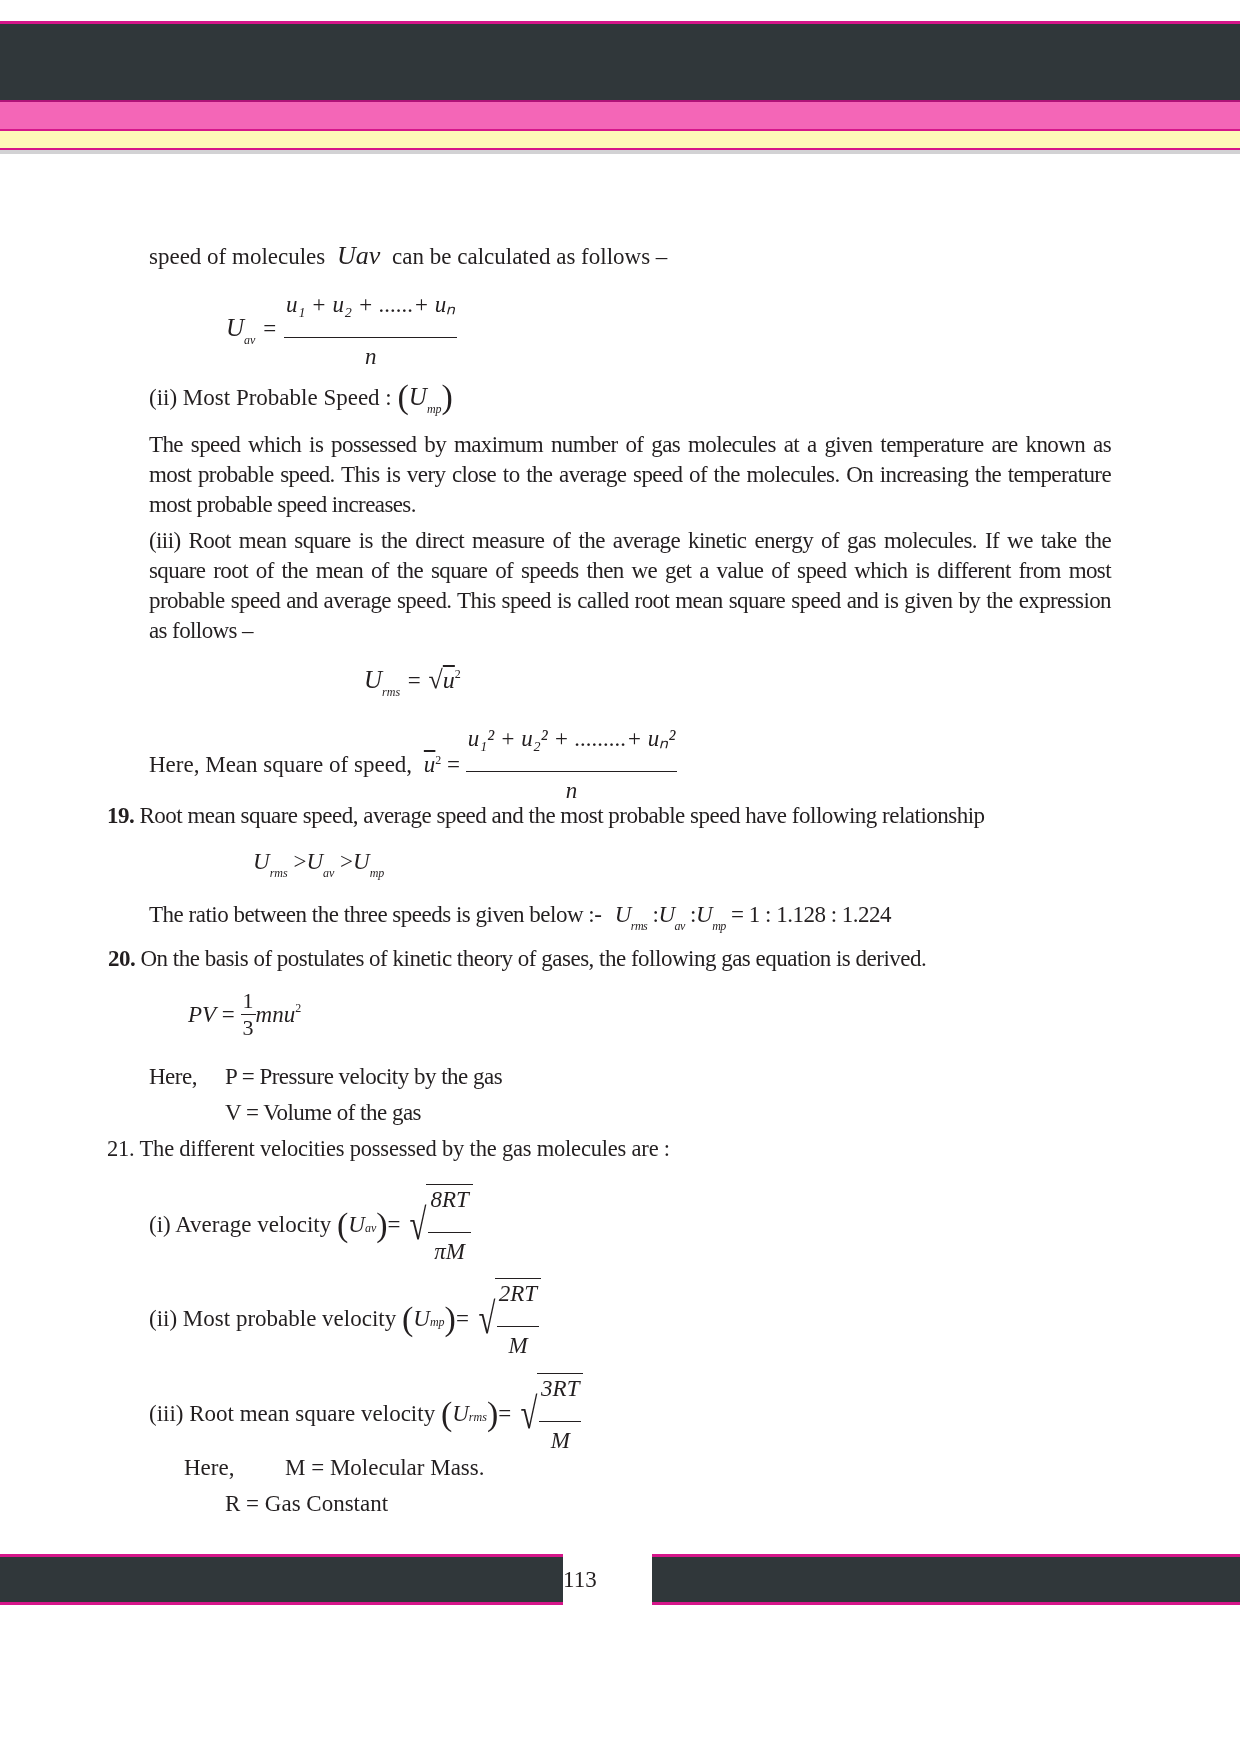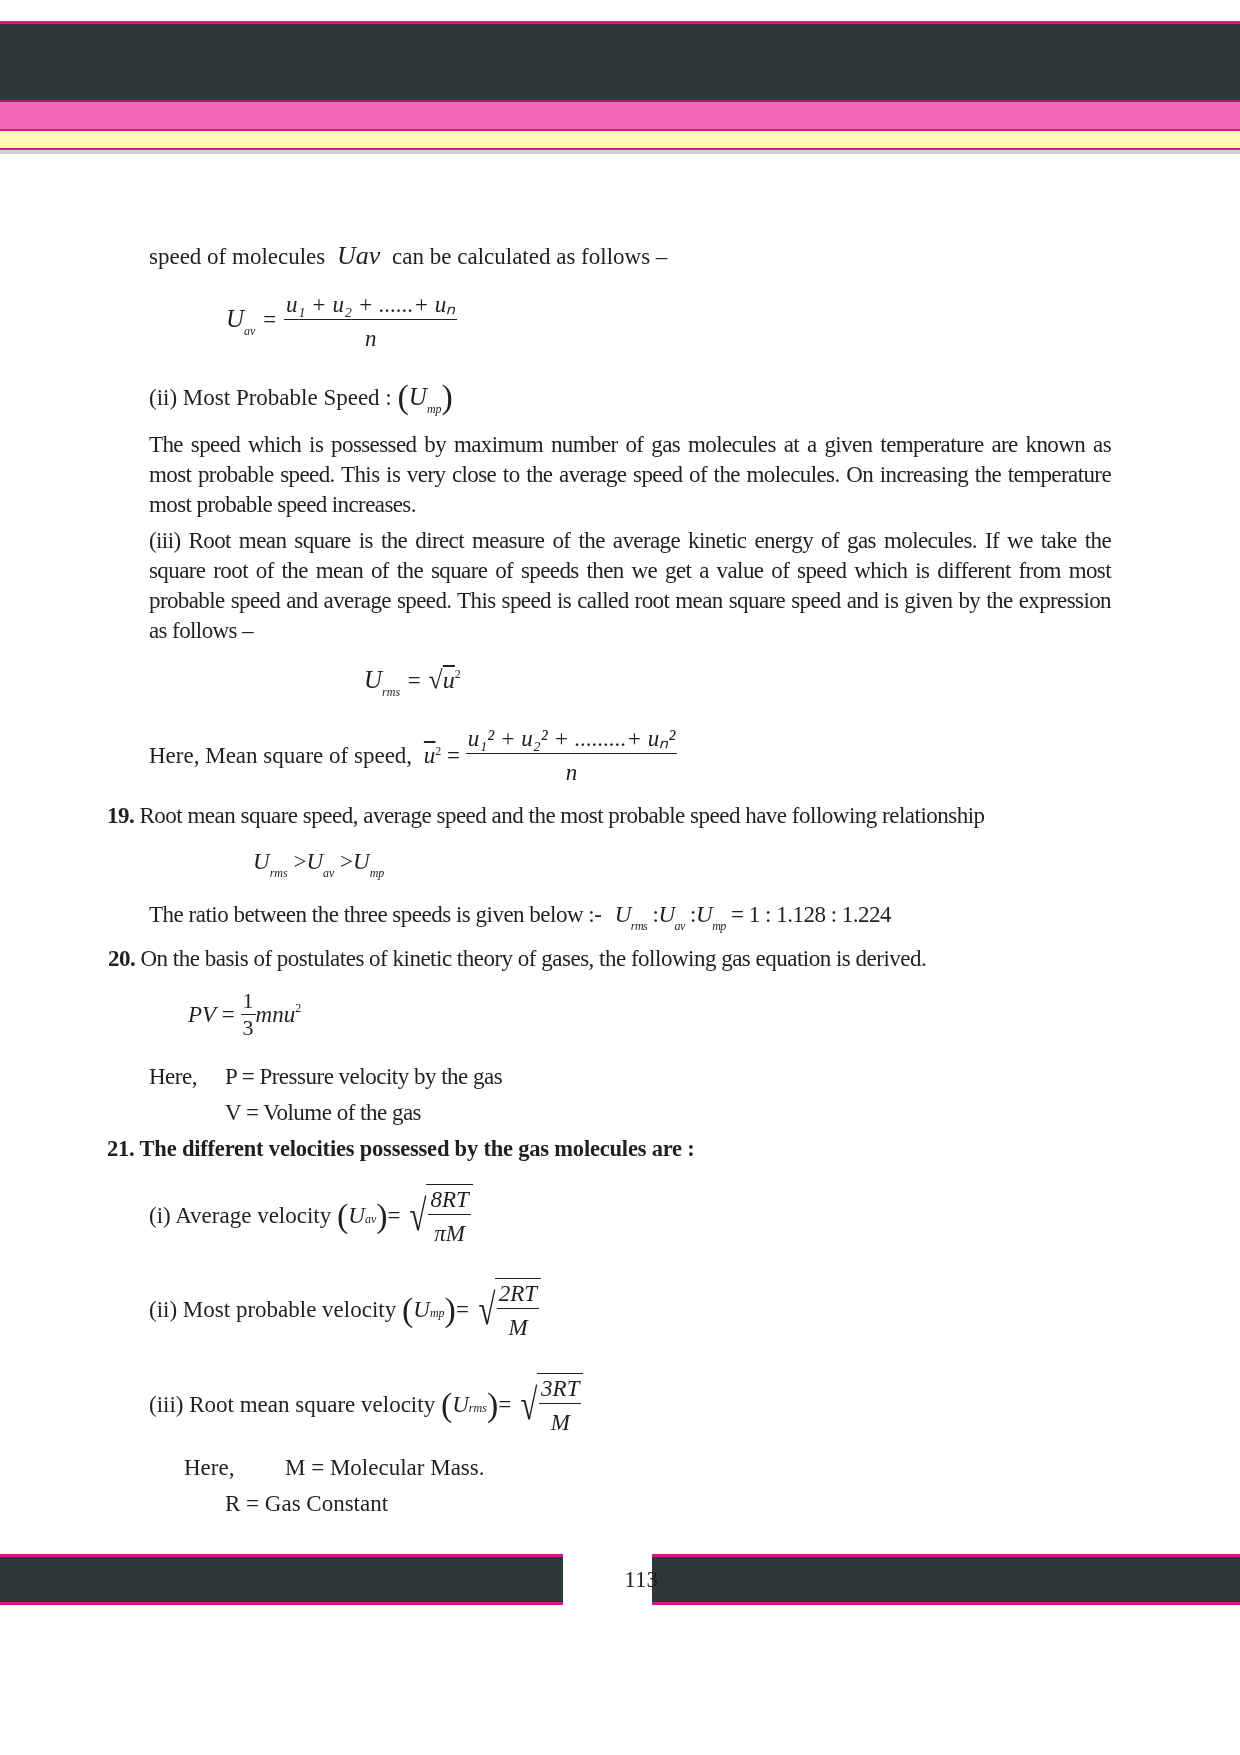--- a/index.html
+++ b/index.html
@@ -14,39 +14,39 @@
   .hb-line3 { top:129px; height:2px; background:#d6168a; }
   .hb-yellow{ top:131px; height:17px; background:#fef9b8; }
   .hb-line4 { top:148px; height:2px; background:#d6168a; }
   .hb-gray  { top:150px; height:4px; background:#d2d2d4; }
 
   .txt { position:absolute; font-size:23px; line-height:30px; white-space:nowrap; }
   .para { position:absolute; font-size:23px; line-height:30px; text-align:justify;
           text-align-last:left; width:962px; letter-spacing:-0.45px; word-spacing:0px; }
   .cond { letter-spacing:-0.6px; }
   .num { font-weight:bold; }
-  .bold { font-weight:bold; }
+  .bold { font-weight:normal; }
   .math { font-style:italic; font-family:"Liberation Serif", serif; }
   .sub { font-size:12px; font-style:italic; vertical-align:-8px; }
   .sup { font-size:12px; vertical-align:10px; }
   .frac { display:inline-block; vertical-align:middle; text-align:center; }
-  .frac .n { display:block; border-bottom:1.5px solid #231f20; padding:0 2px 1px; line-height:26px; }
+  .frac .n { display:block; border-bottom:1.5px solid #231f20; padding:0 2px 19px; line-height:26px; }
   .frac .d { display:block; padding-top:6px; line-height:26px; }
   .paren { font-size:34px; font-style:normal; vertical-align:-3px; font-weight:normal; }
   .sqrt { display:inline-block; vertical-align:middle; position:relative; }
   .sqrt .rad { font-size:44px; font-style:normal; display:inline-block; vertical-align:middle; transform:scaleX(0.7); margin-right:-4px; }
   .sqrt .under { display:inline-block; vertical-align:middle; border-top:1.5px solid #231f20; padding:2px 2px 0 2px; }
   .overbar { text-decoration:overline; }
 
   
   .fb { position:absolute; top:1554px; height:51px; background:#30373a;
         border-top:3px solid #d6168a; border-bottom:3px solid #d6168a; box-sizing:border-box; }
   .fb-left { left:0; width:563px; }
   .fb-right { left:652px; width:588px; }
-  .pagenum { position:absolute; top:1565px; left:563px; width:95px; text-align:right;
+  .pagenum { position:absolute; top:1565px; left:563px; width:95px; text-align:left;
              font-size:23px; line-height:30px; }
 </style>
 </head>
 <body>
 
 <div>
   <div class="band hb-line1"></div>
   <div class="band hb-dark"></div>
   <div class="band hb-line2"></div>
   <div class="band hb-pink"></div>

